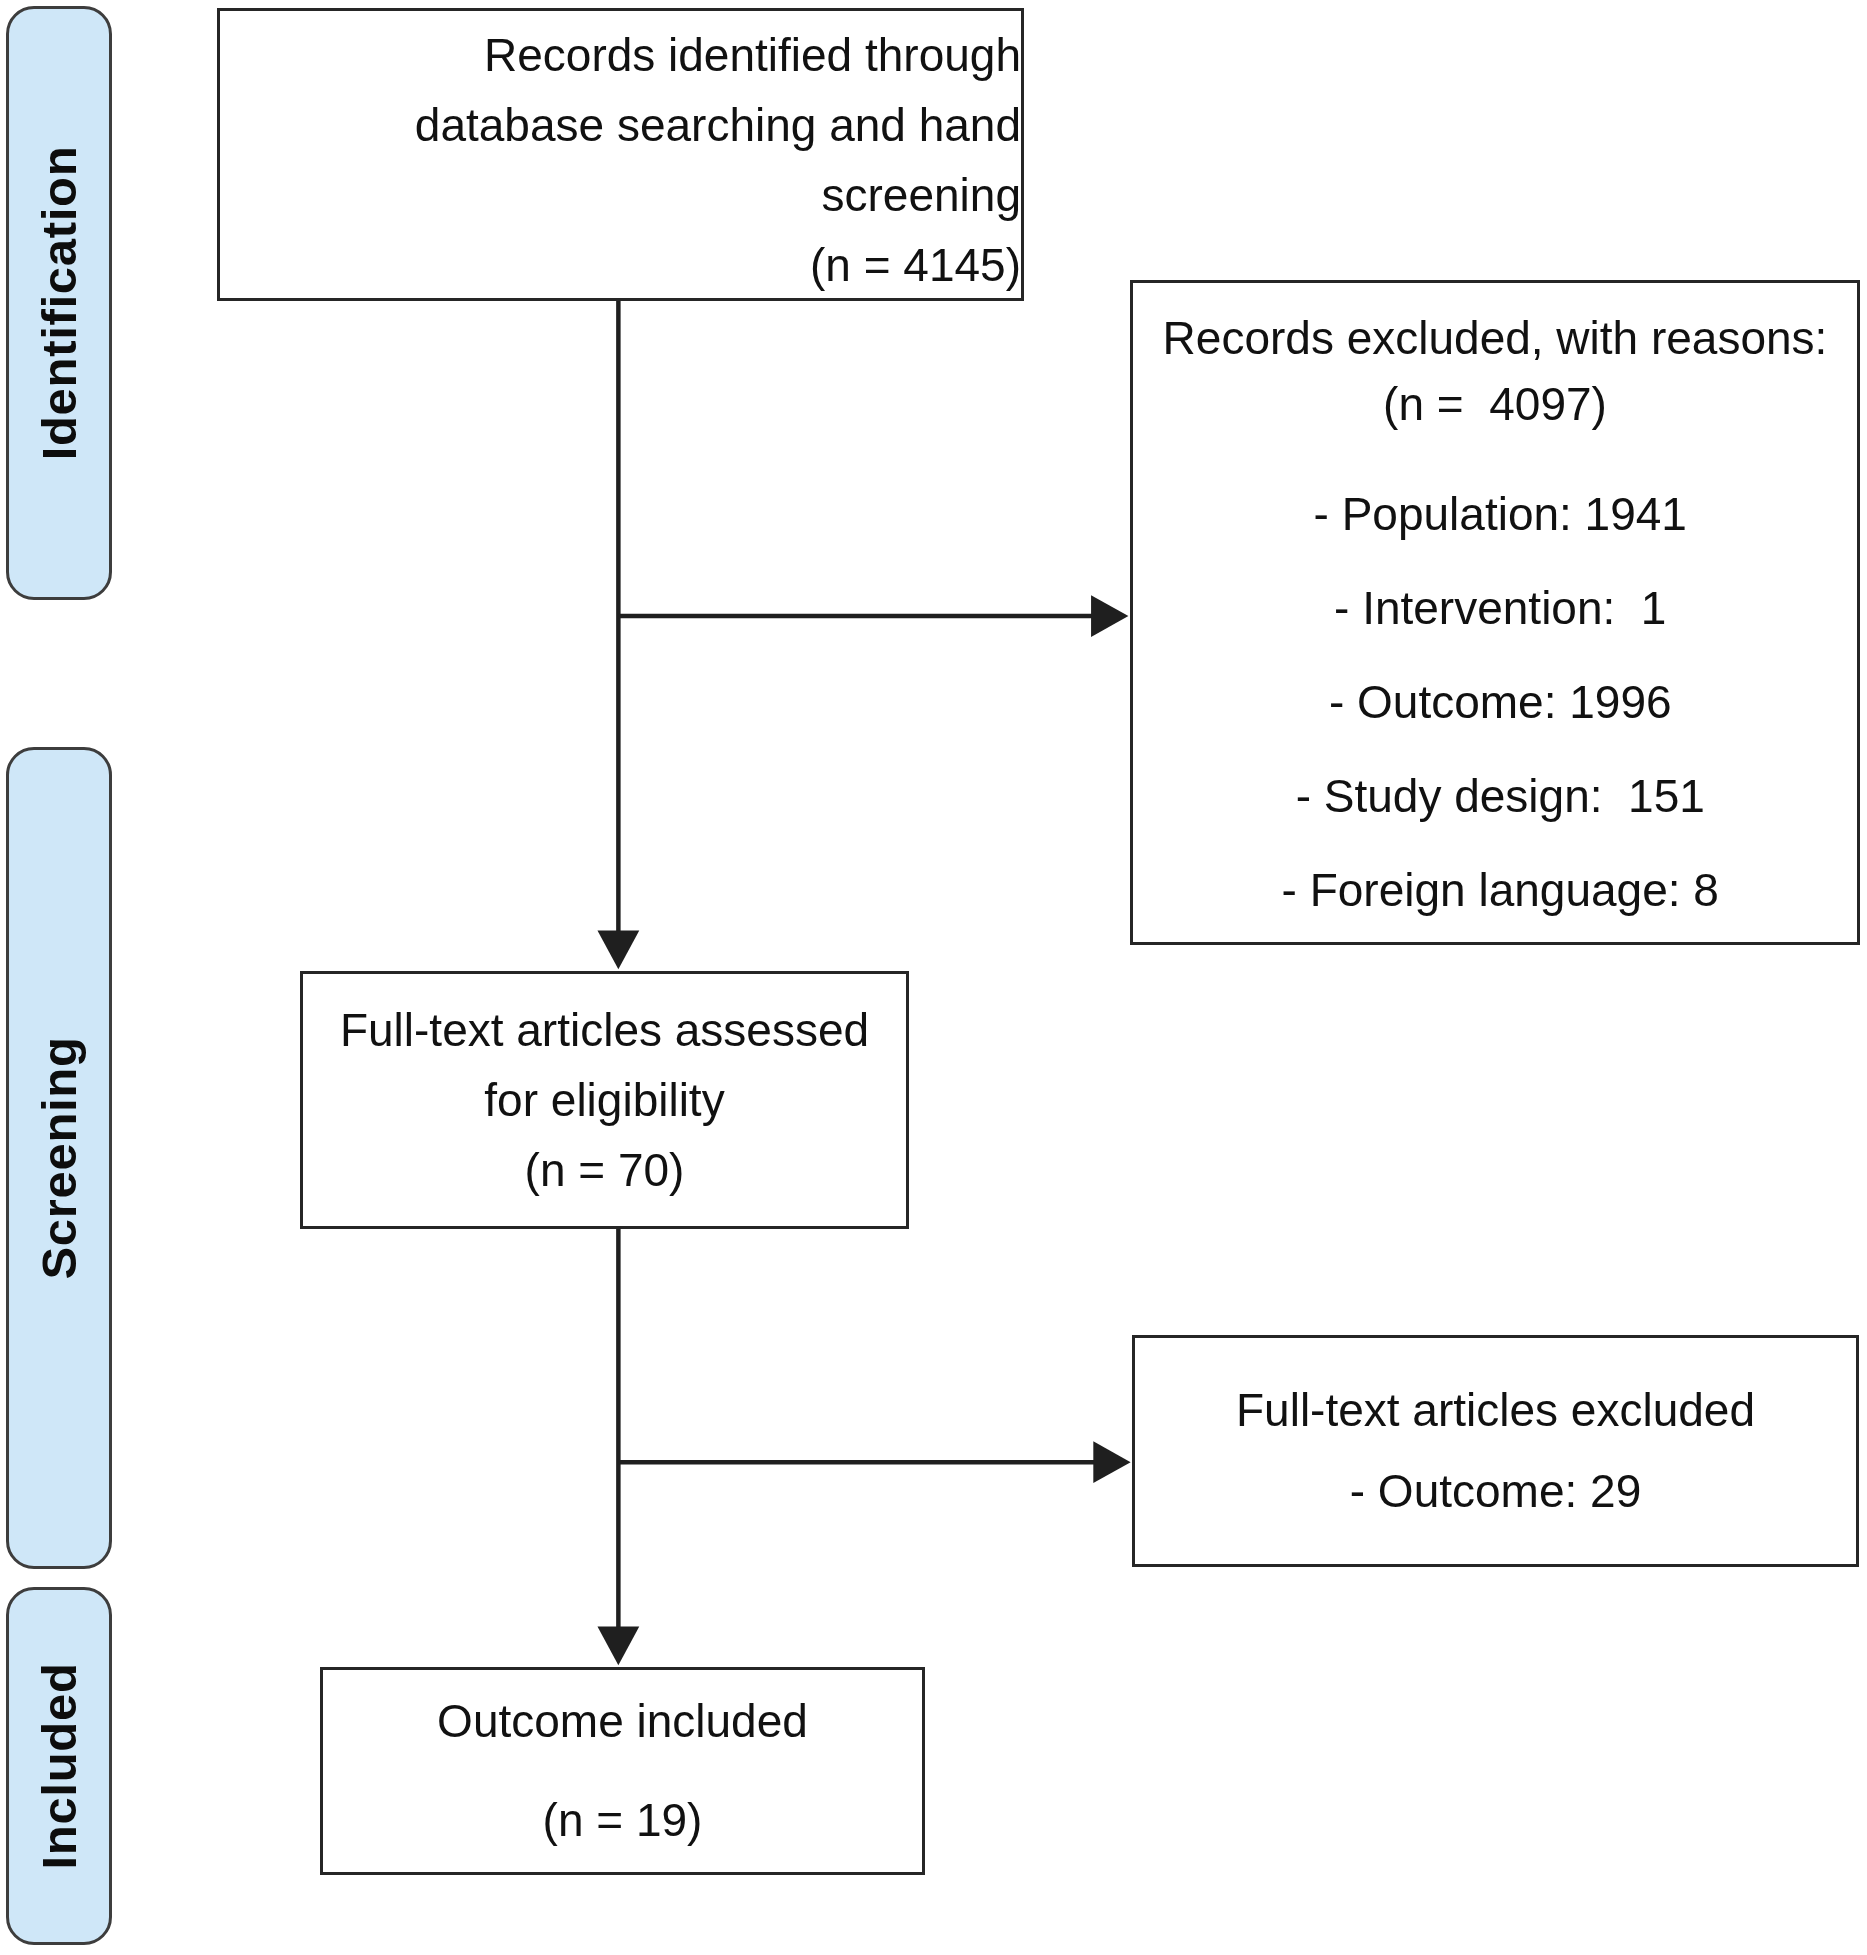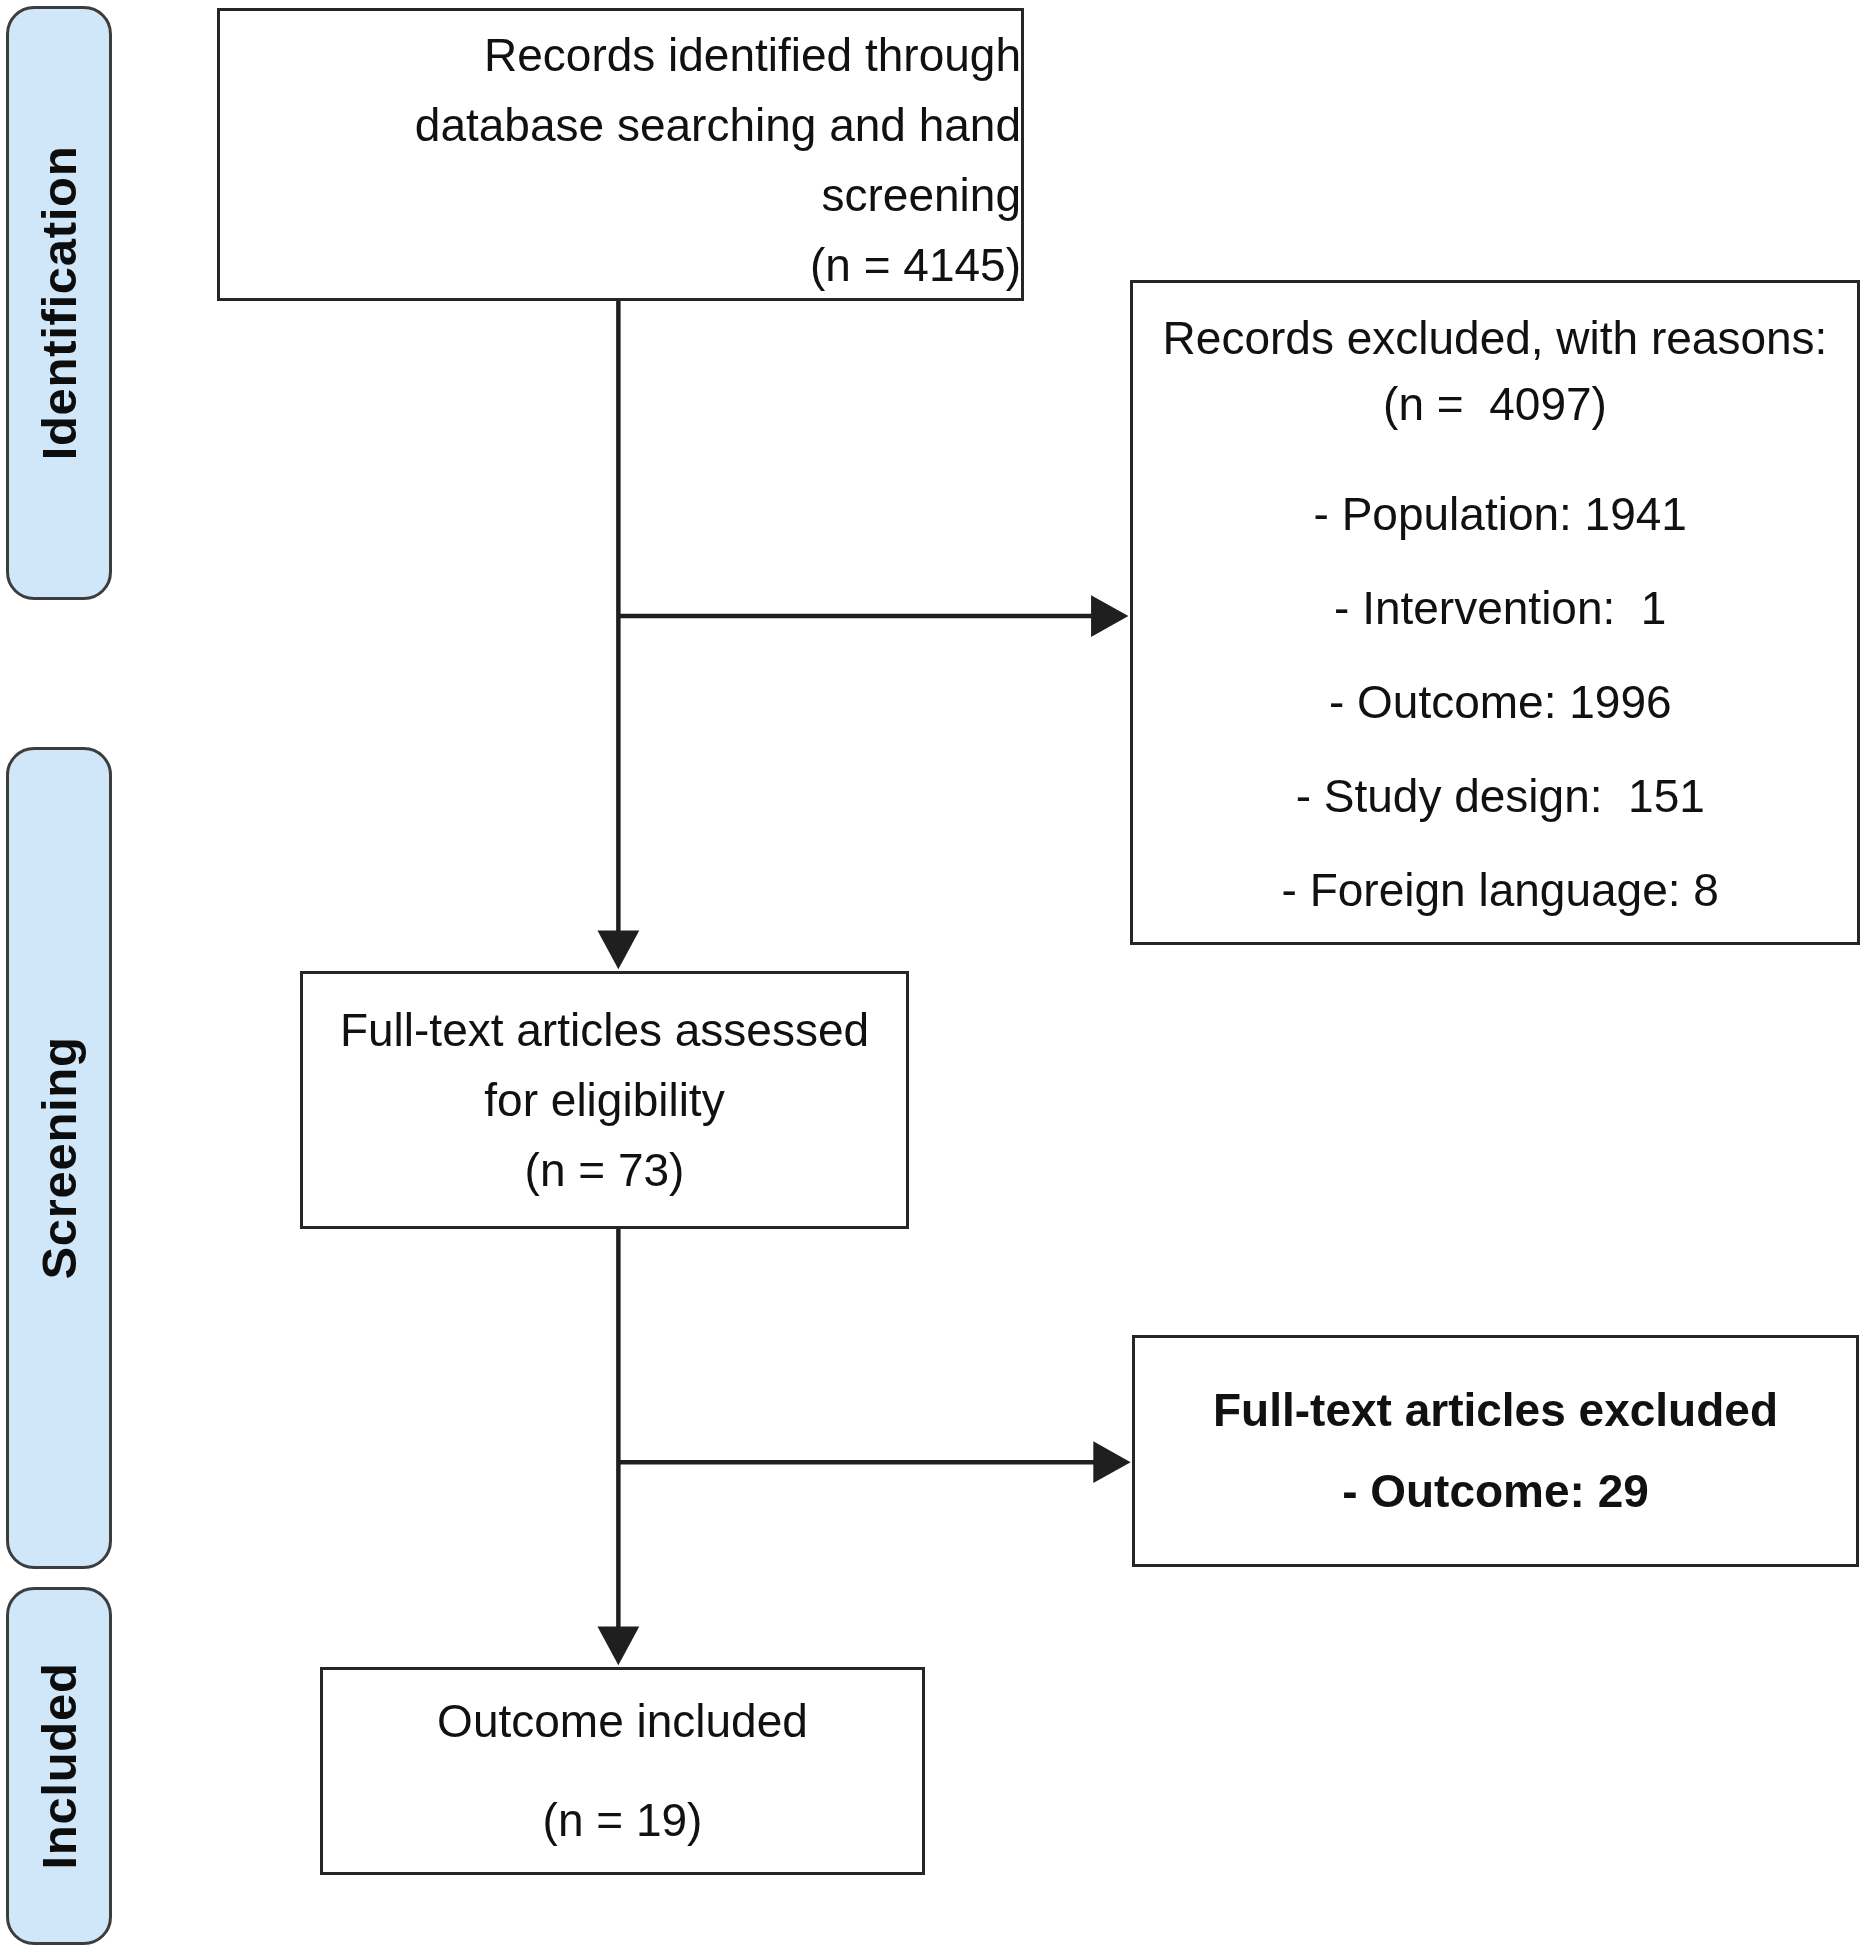--- a/index.html
+++ b/index.html
@@ -69,21 +69,21 @@
   #box-records-excluded .items { margin-top: 30px; }
   #box-records-excluded .item {
     text-align: center;
     line-height: 94px;
     padding-left: 10.5px;
     white-space: pre-wrap;
   }
   
   #box-fulltext-assessed { left: 300px; top: 971px; width: 609px; height: 258px; }
   
-  #box-fulltext-excluded { left: 1132px; top: 1335px; width: 727px; height: 232px; line-height: 81px; font-weight: bold; }
+  #box-fulltext-excluded { left: 1132px; top: 1335px; width: 727px; height: 232px; line-height: 81px; }
   
   #box-studies-included { left: 320px; top: 1667px; width: 605px; height: 208px; line-height: 99px; }
   
   #stage-identification { left: 6px; top: 6px;    width: 106px; height: 594px;  }
   #stage-screening      { left: 6px; top: 747px; width: 106px; height: 822px; }
   #stage-included       { left: 6px; top: 1587px; width: 106px; height: 358px;  }
 </style>
 </head>
 <body>
 
@@ -129,21 +129,21 @@
       <div class="item">- Intervention:  1</div>
       <div class="item">- Outcome: 1996</div>
       <div class="item">- Study design:  151</div>
       <div class="item">- Foreign language: 8</div>
     </div>
   </div>
 
   <div class="flowbox centerbox" id="box-fulltext-assessed">
     <div class="line">Full-text articles assessed</div>
     <div class="line">for eligibility</div>
-    <div class="line">(n = 73)</div>
+    <div class="line">(n = 70)</div>
   </div>
 
   <div class="flowbox centerbox" id="box-fulltext-excluded">
     <div class="line">Full-text articles excluded</div>
     <div class="line">- Outcome: 29</div>
   </div>
 
   <div class="flowbox centerbox" id="box-studies-included">
     <div class="line">Outcome included</div>
     <div class="line">(n = 19)</div>

